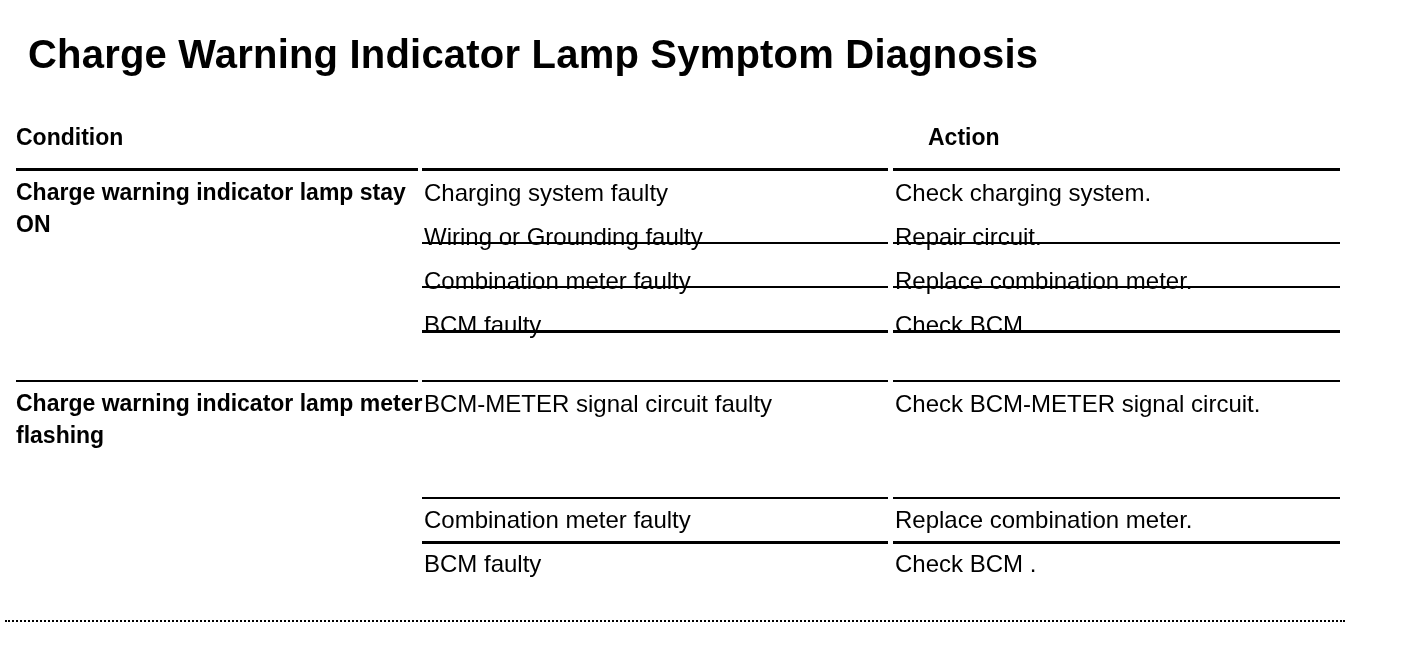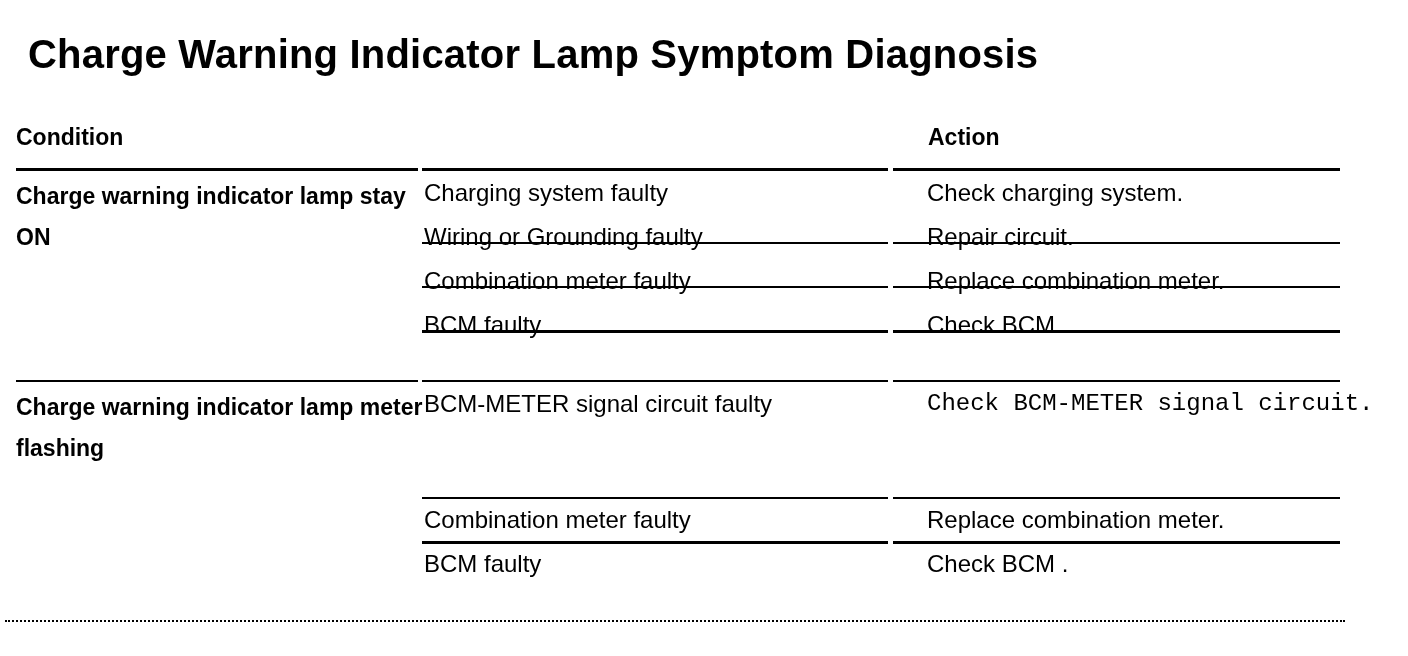--- a/index.html
+++ b/index.html
@@ -76,32 +76,31 @@
   .cell {
     position: absolute;
     font-size: 24px;
     line-height: 30px;
     font-stretch: condensed;
     white-space: pre-wrap;
   }
   .cell.cond {
     font-weight: bold;
     font-size: 23px;
-    line-height: 41px;
+    line-height: 32px;
     left: 0px;
     width: 410px;
   }
   .cell.cause {
     left: 408px;
     width: 470px;
   }
   .cell.action {
     left: 879px;
     width: 460px;
-    margin-left: 32px;
   }
 </style>
 </head>
 <body>
 
 <div class="page">
 
   <div class="title">Charge Warning Indicator Lamp Symptom Diagnosis</div>
 
   <div class="table">
@@ -146,21 +145,21 @@
 
     <div class="cell cause" style="top:146px">Combination meter faulty</div>
     <div class="cell action" style="top:146px">Replace combination meter.</div>
 
     <div class="cell cause" style="top:190px">BCM faulty</div>
     <div class="cell action" style="top:190px">Check BCM .</div>
 
     <div class="cell cond" style="top:267px">Charge warning indicator lamp meter flashing</div>
 
     <div class="cell cause" style="top:269px">BCM-METER signal circuit faulty</div>
-    <div class="cell action" style="top:269px; width:466px;font-family:Liberation Mono, monospace;">Check BCM-METER signal circuit.</div>
+    <div class="cell action" style="top:269px; width:466px;">Check BCM-METER signal circuit.</div>
 
     <div class="cell cause" style="top:385px">Combination meter faulty</div>
     <div class="cell action" style="top:385px">Replace combination meter.</div>
 
     <div class="cell cause" style="top:429px">BCM faulty</div>
     <div class="cell action" style="top:429px">Check BCM .</div>
 
   </div>
 </div>
 

